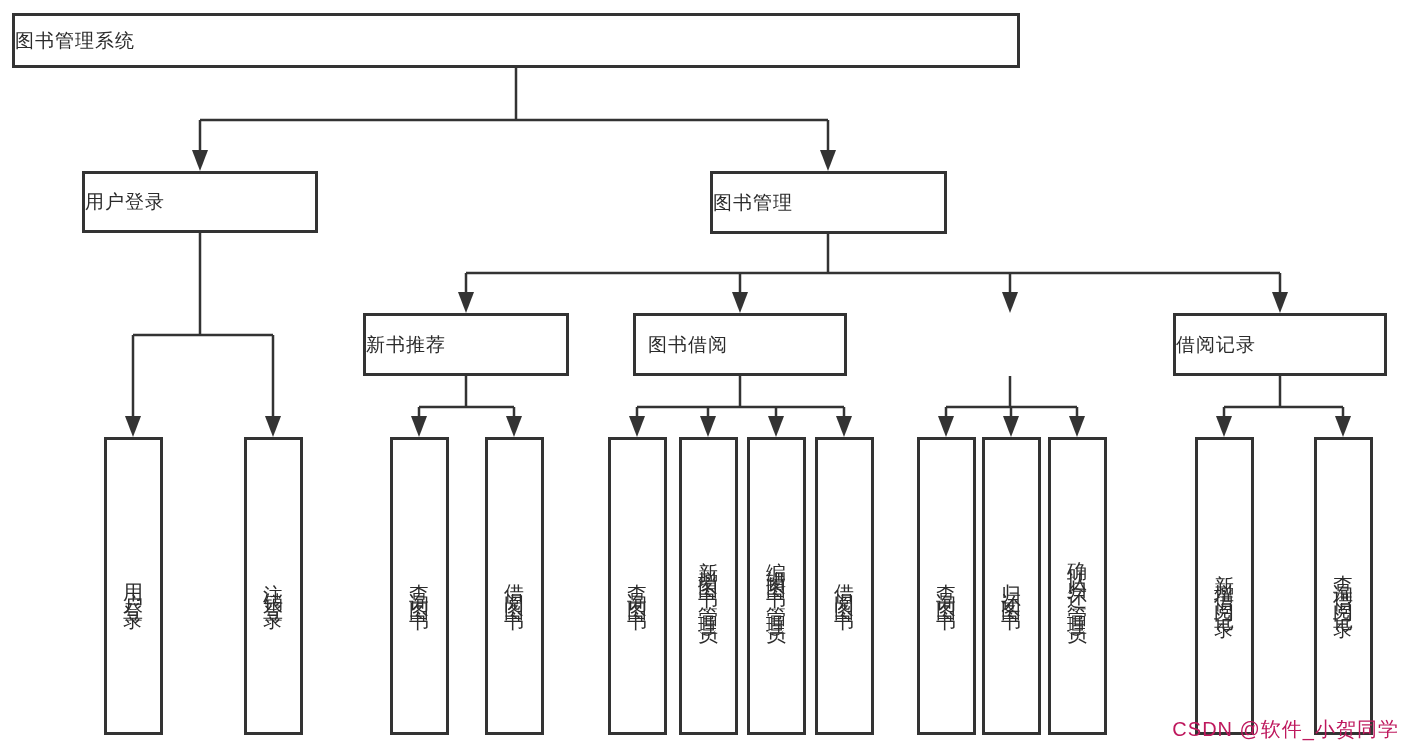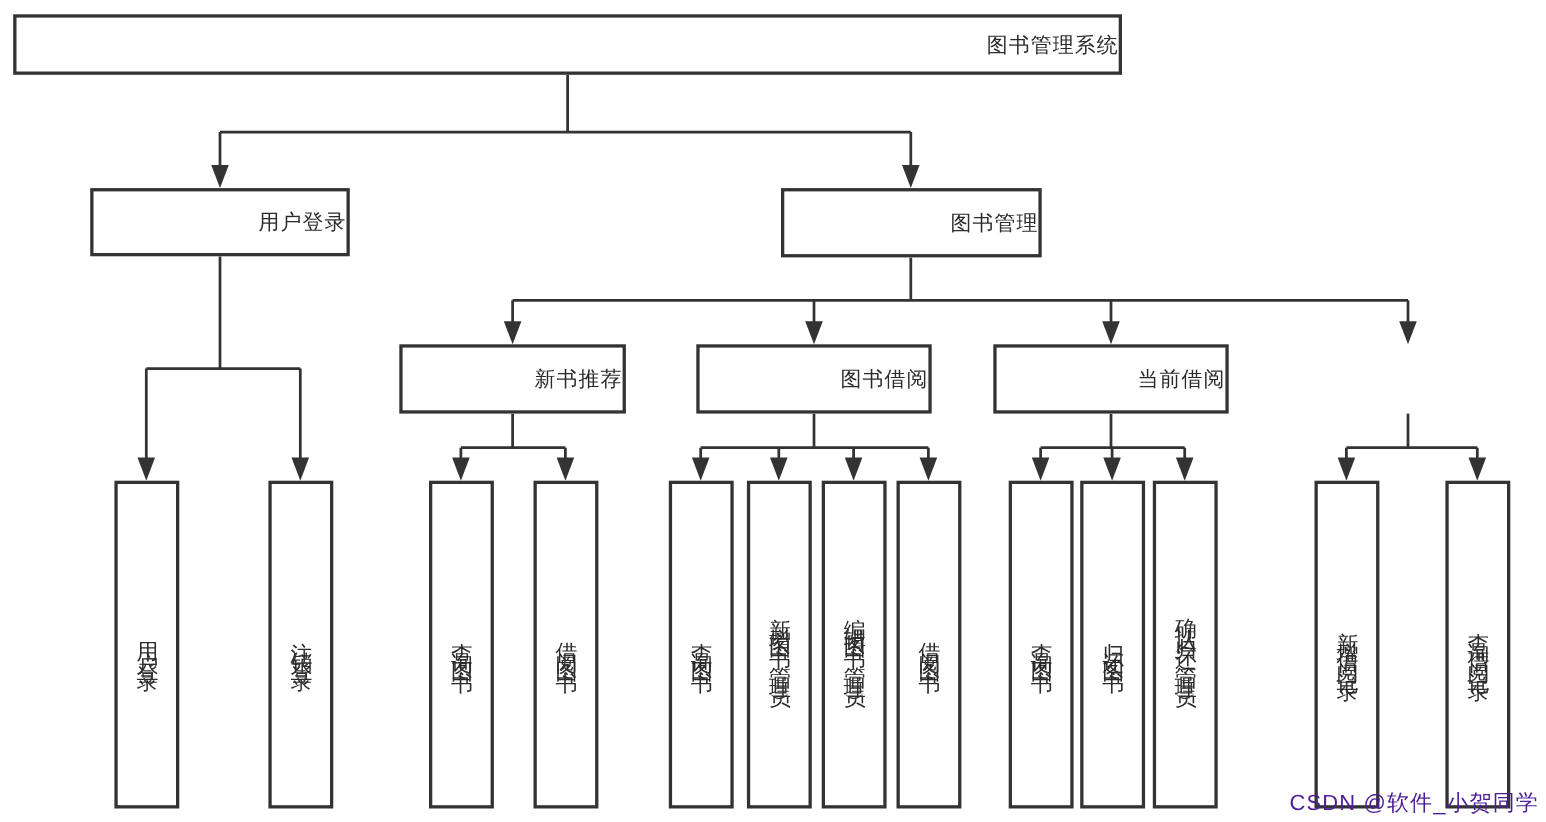--- a/index.html
+++ b/index.html
@@ -23,21 +23,21 @@
     height: 747px;
     pointer-events: none;
   }
   .box {
     position: absolute;
     box-sizing: border-box;
     background: #ffffff;
     border: 3px solid #333333;
     display: flex;
     align-items: center;
-    justify-content: flex-end;
+    justify-content: flex-start;
   }
   .box span {
     font-size: 19px;
     color: #2b2b2b;
     letter-spacing: 1px;
     white-space: nowrap;
   }
   .vbox {
     position: absolute;
     box-sizing: border-box;
@@ -56,21 +56,21 @@
     font-size: 20px;
     color: #2b2b2b;
     letter-spacing: 9px;
     line-height: 1;
   }
   .watermark {
     position: absolute;
     right: 6px;
     bottom: 4px;
     font-size: 20px;
-    color: #4c1d95;
+    color: #be185d;
     letter-spacing: 1px;
     white-space: nowrap;
     z-index: 5;
   }
 </style>
 </head>
 <body>
 
 <div class="canvas">
 
@@ -153,22 +153,22 @@
   <div class="box" style="left:363px; top:313px; width:206px; height:63px;">
     <span>新书推荐</span>
   </div>
 
   <div class="box" style="left:710px; top:171px; width:237px; height:63px;">
     <span>图书管理</span>
   </div>
   <div class="box" style="left:633px; top:313px; width:214px; height:63px;padding-left:12px;">
     <span>图书借阅</span>
   </div>
-  <div class="box" style="left:903px; top:313px; width:214px; height:63px;">
-    <span>当前借阅</span>
+  <div class="box" style="left:1173px; top:313px; width:214px; height:63px;">
+    <span>借阅记录</span>
   </div>
 
   <div class="vbox" style="left:104px;">
     <span>用户登录</span>
   </div>
   <div class="vbox" style="left:244px;">
     <span>注销登录</span>
   </div>
 
   <div class="vbox" style="left:390px;">

